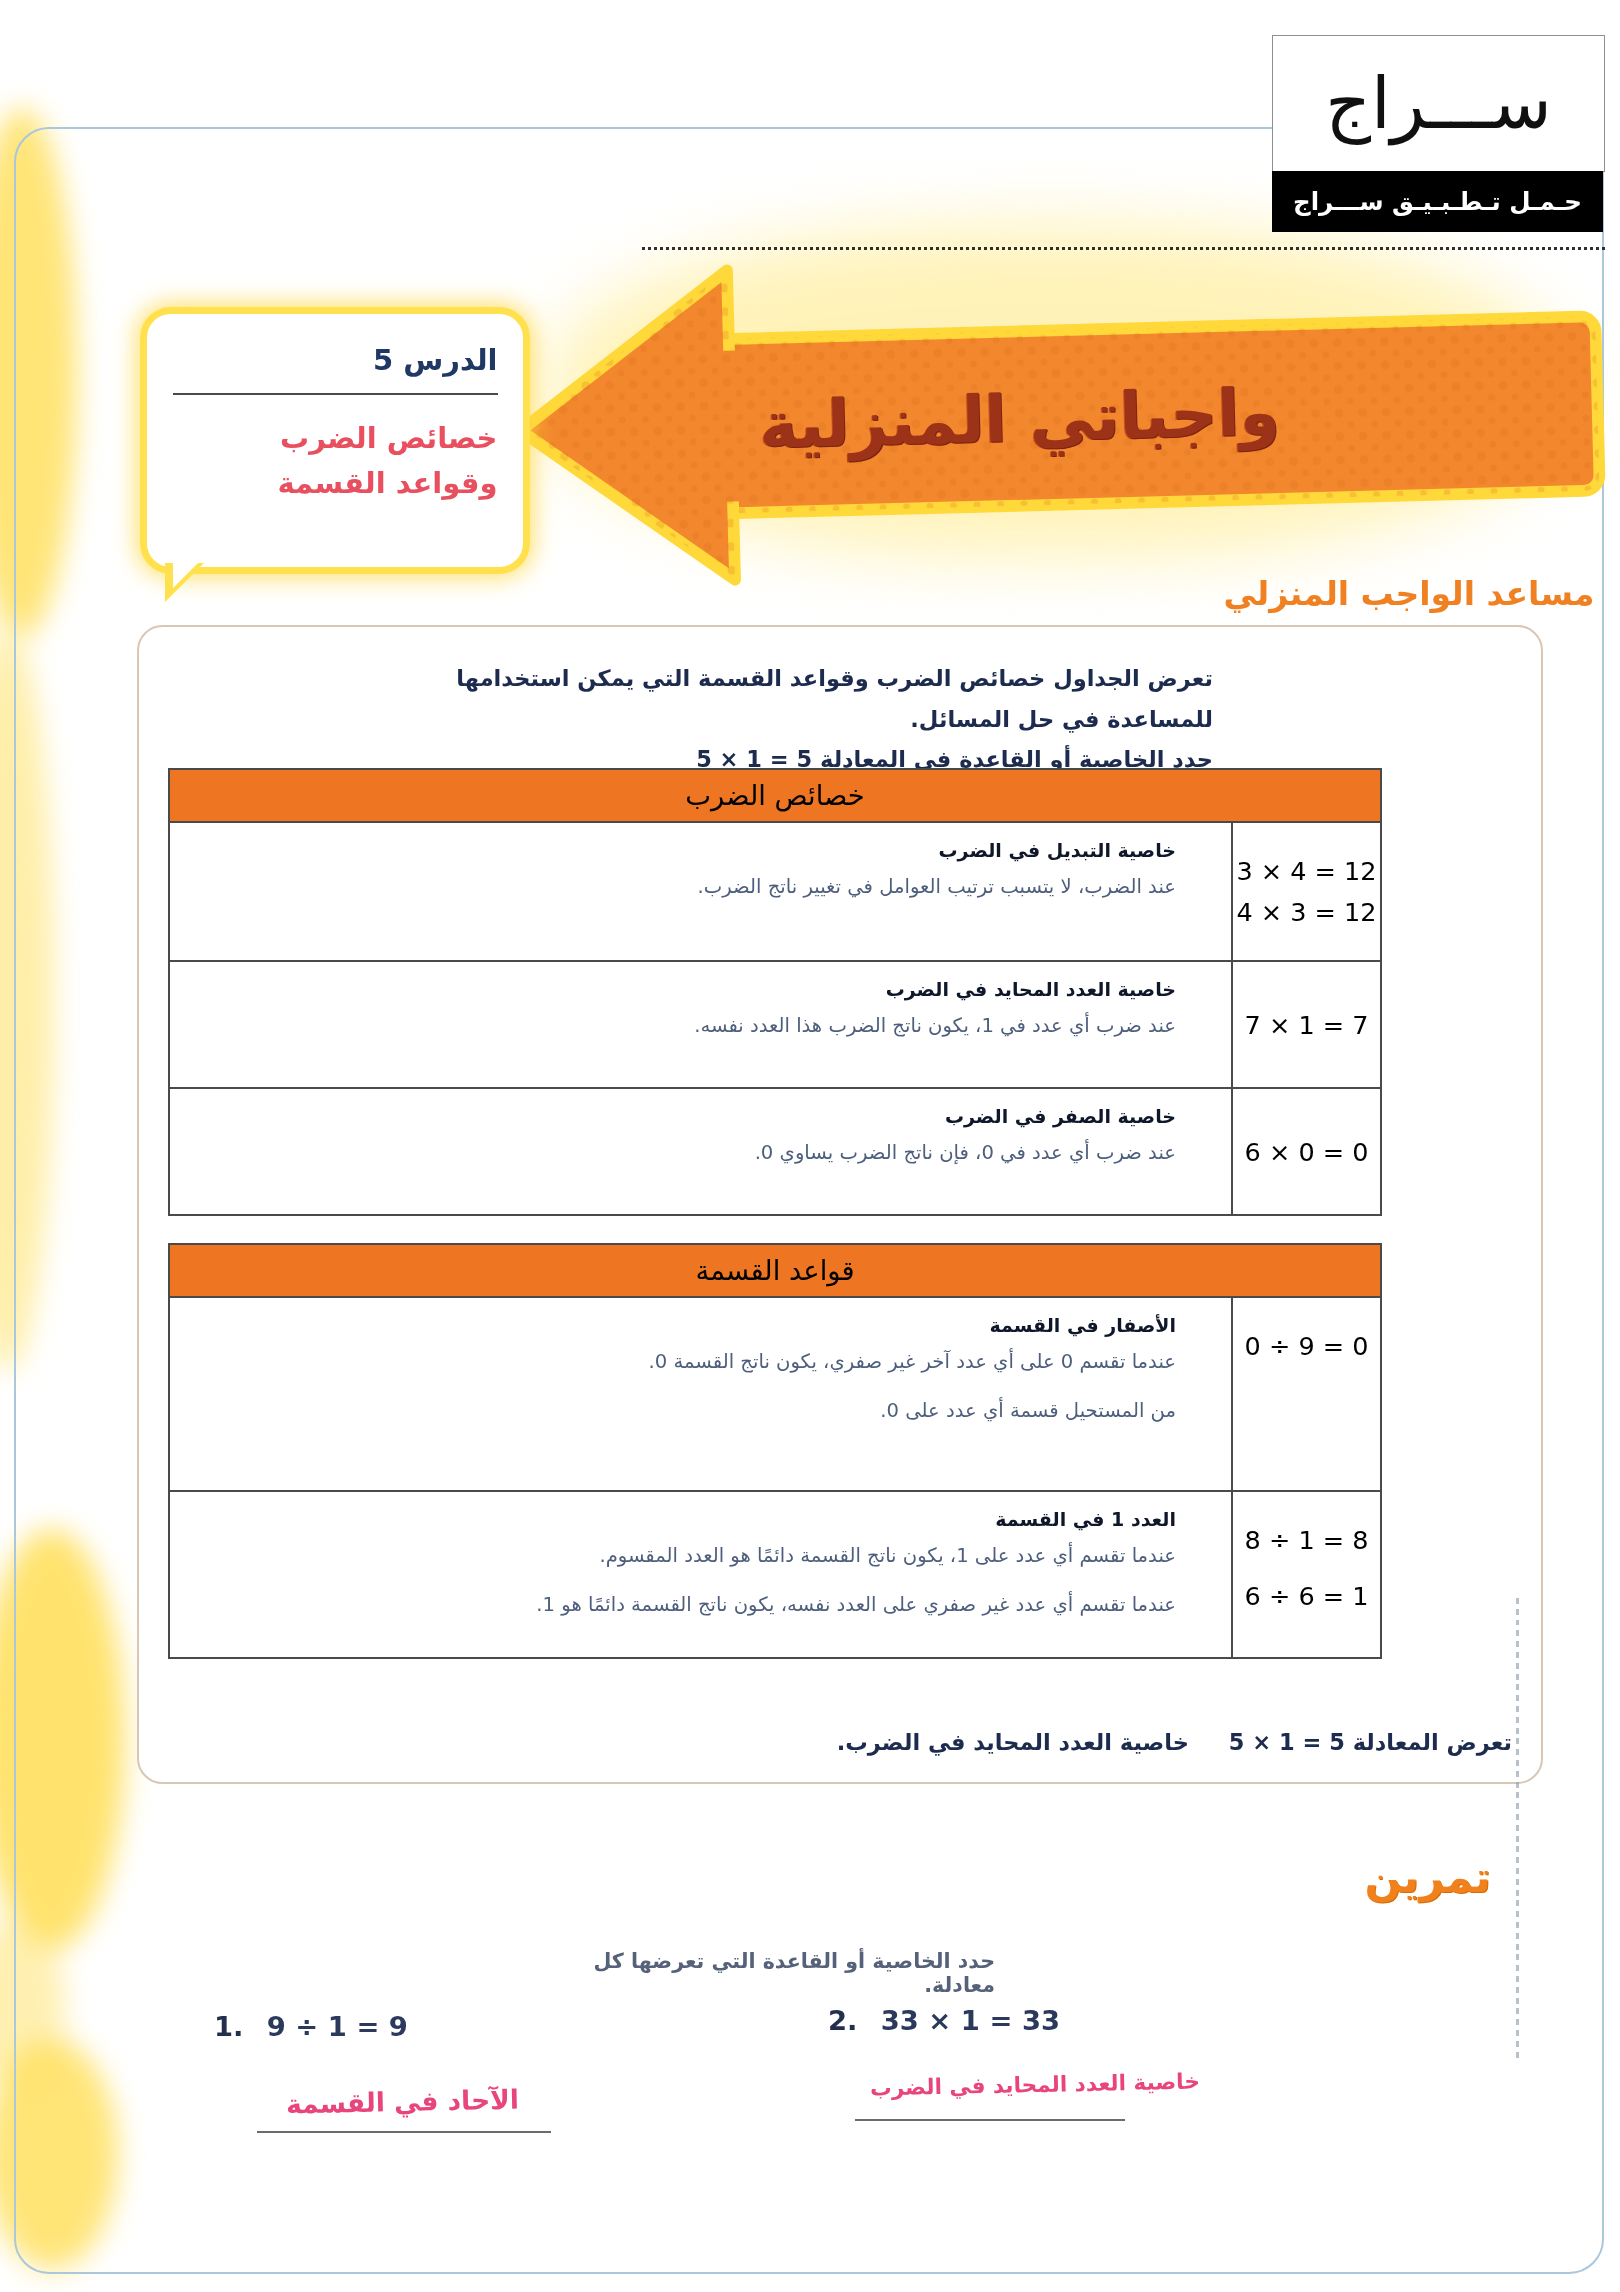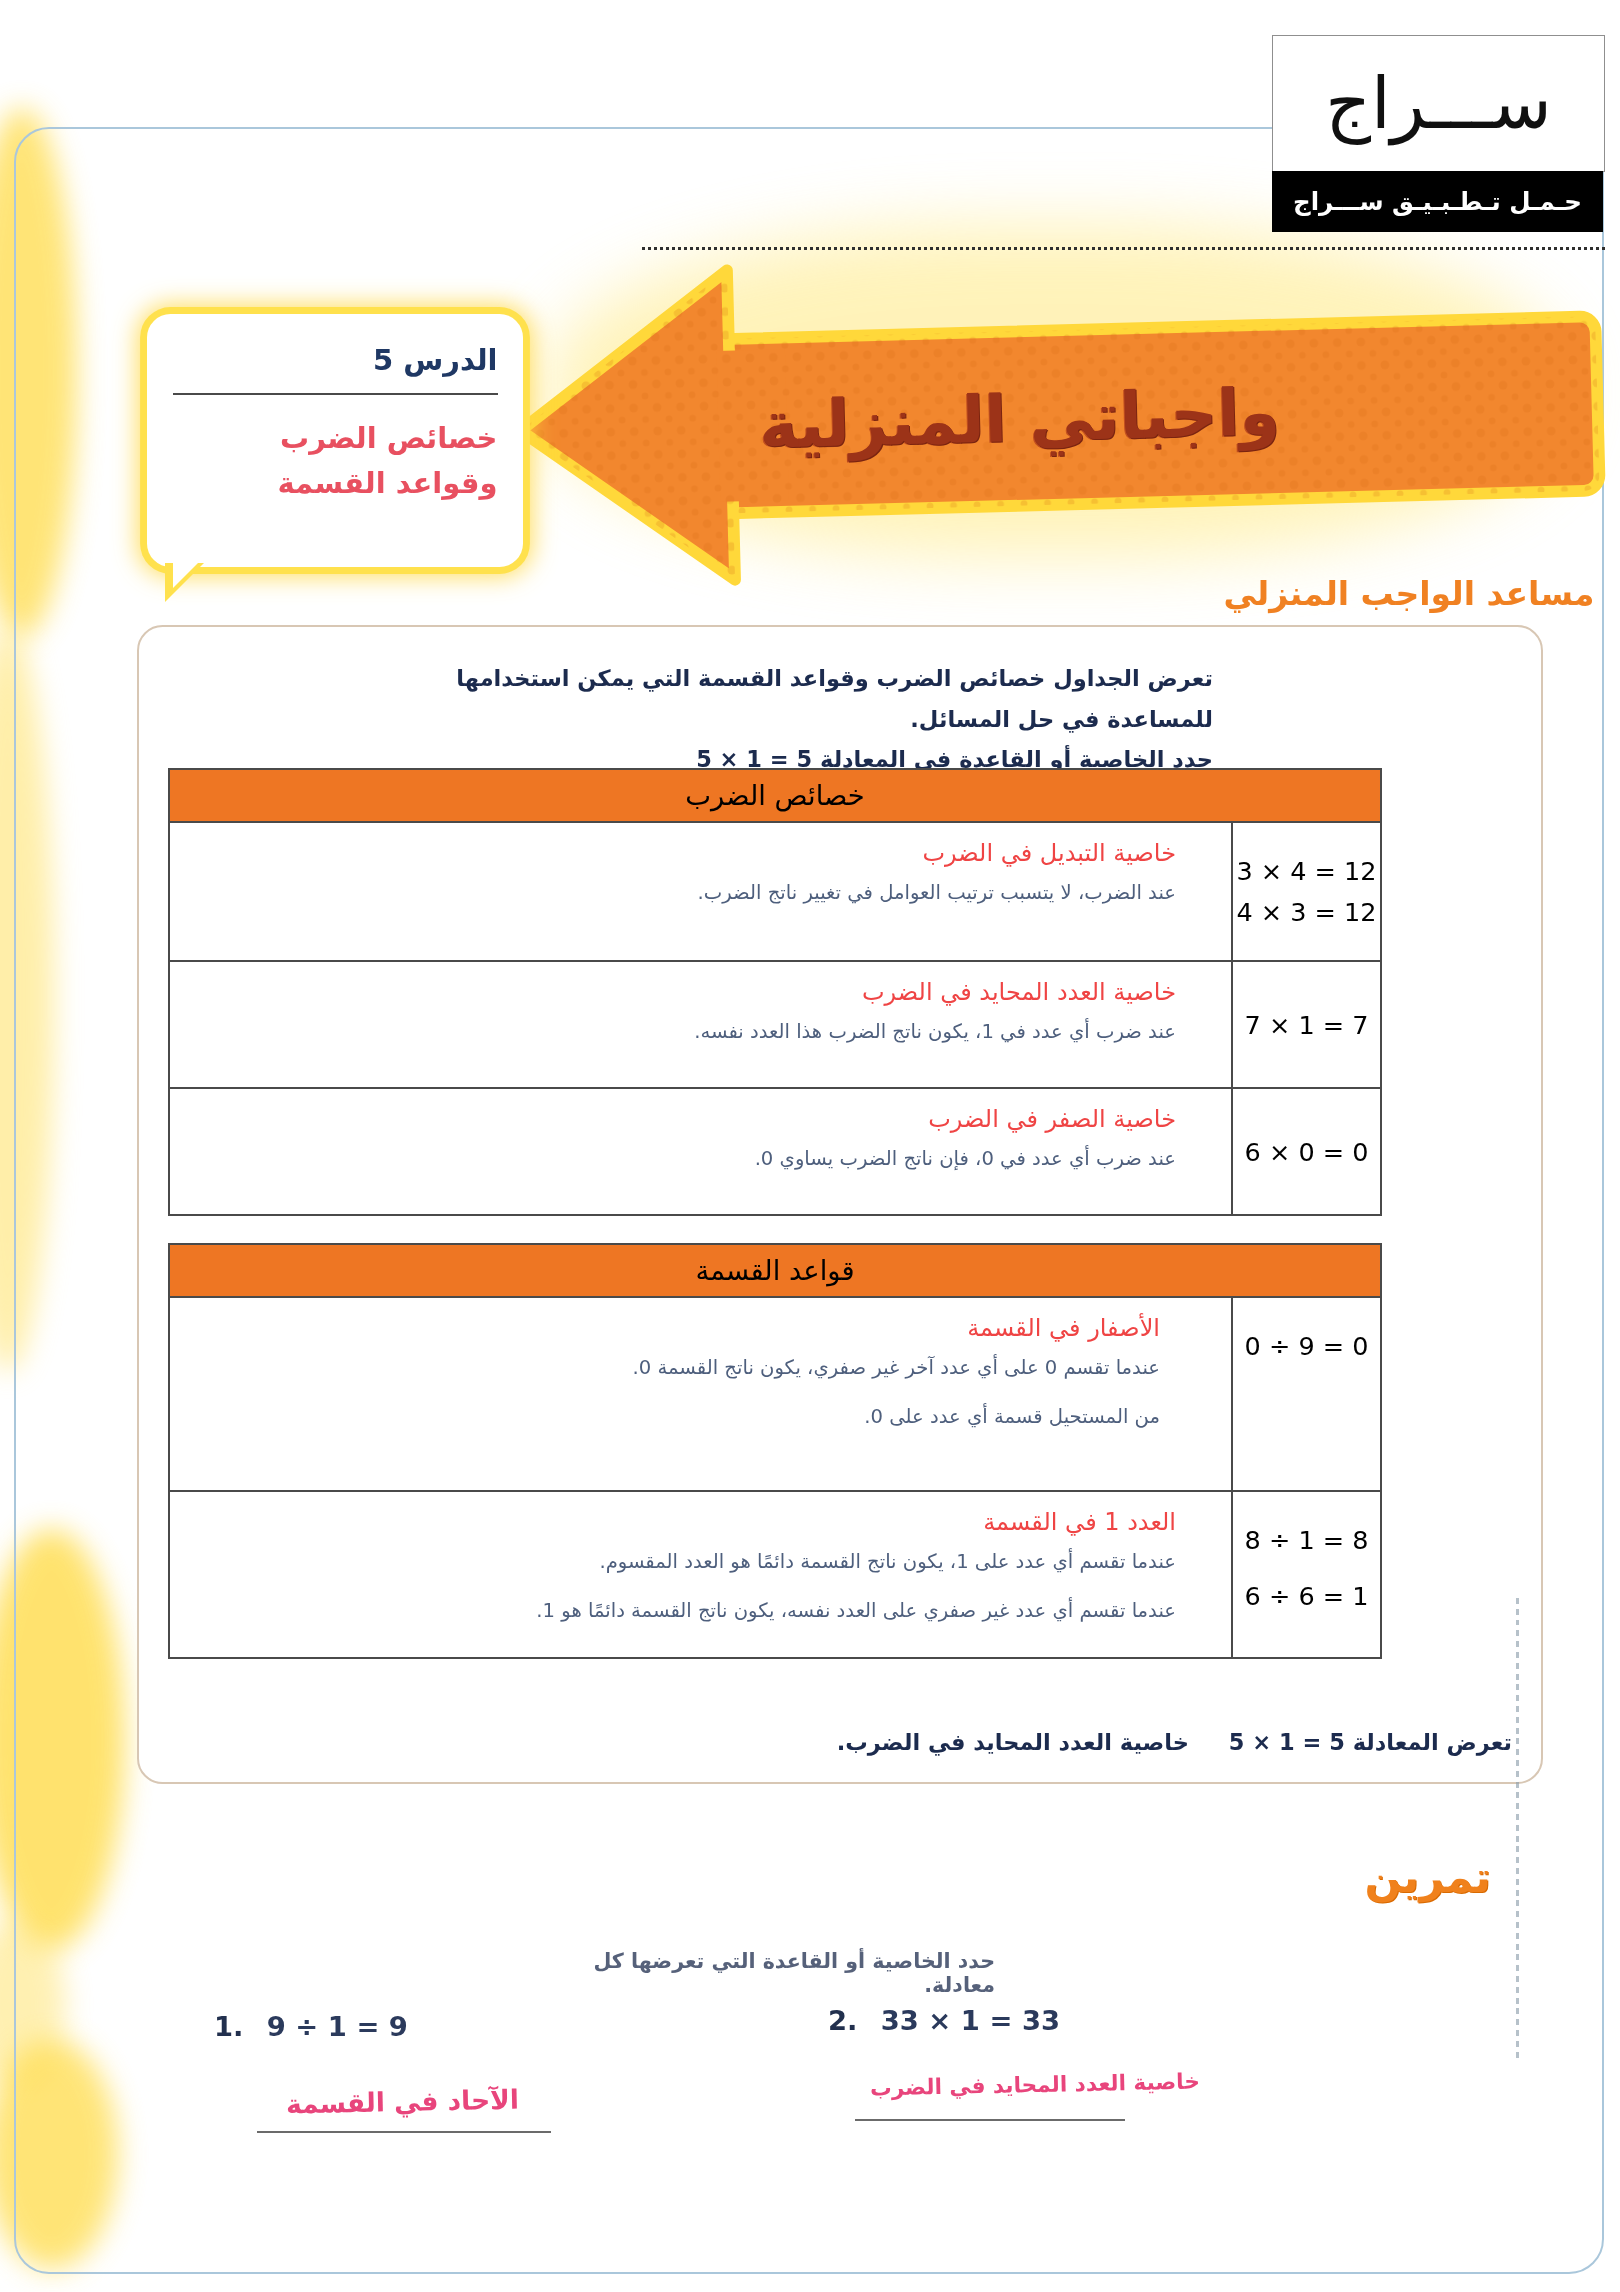--- a/index.html
+++ b/index.html
@@ -70,24 +70,24 @@
   .pt-header{height:51px;background:#EE7623;color:#000000;font-size:27.4px;font-weight:normal;
     display:flex;align-items:center;justify-content:center;letter-spacing:1px;
     border-bottom:2.9px solid #4a4a4a;direction:rtl;}
   .pt-row{display:flex;direction:rtl;}
   .pt-row + .pt-row{border-top:2.9px solid #4a4a4a;}
   .eq-cell{width:147px;border-left:2.9px solid #4a4a4a;display:flex;flex-direction:column;
     align-items:center;justify-content:center;gap:11.8px;direction:ltr;
     color:#000000;font-size:25.5px;font-weight:500;flex-shrink:0;}
   .eq-top{justify-content:flex-start;padding-top:33px;gap:25.5px;}
   .txt-cell{flex:1;padding:15.7px 55px 13.7px 23.5px;direction:rtl;text-align:right;}
-  .row-title{color:#ef4444;font-size:24px;font-weight:normal;margin-bottom:9.8px;}
+  .row-title{color:#0f172a;font-size:19px;font-weight:bold;margin-bottom:9.8px;}
   .row-desc{color:#4E5F7D;font-size:19.6px;line-height:1.7;}
   .row-desc + .row-desc{margin-top:15.7px;}
-  .h140{min-height:137px;} .h128{min-height:125px;} .h196{min-height:192px;gap:16px;} .h168{min-height:165px;}
+  .h140{min-height:137px;} .h128{min-height:125px;} .h196{min-height:192px;} .h168{min-height:165px;}
 
   .conclusion{position:absolute;right:29px;bottom:27px;direction:rtl;text-align:right;
     color:#1c2b4e;font-size:22.5px;font-weight:bold;}
 
   .copyright-strip{position:absolute;left:1516px;top:1598px;width:2.9px;height:461px;z-index:2;
     background:repeating-linear-gradient(to bottom,#8fa0ad 0 5.9px,transparent 5.9px 10.8px);opacity:.65;}
 
   
   .exercise-heading{position:absolute;right:129px;top:1852px;color:#F0811C;font-size:43px;
     font-weight:bold;direction:rtl;letter-spacing:1px;z-index:2;

